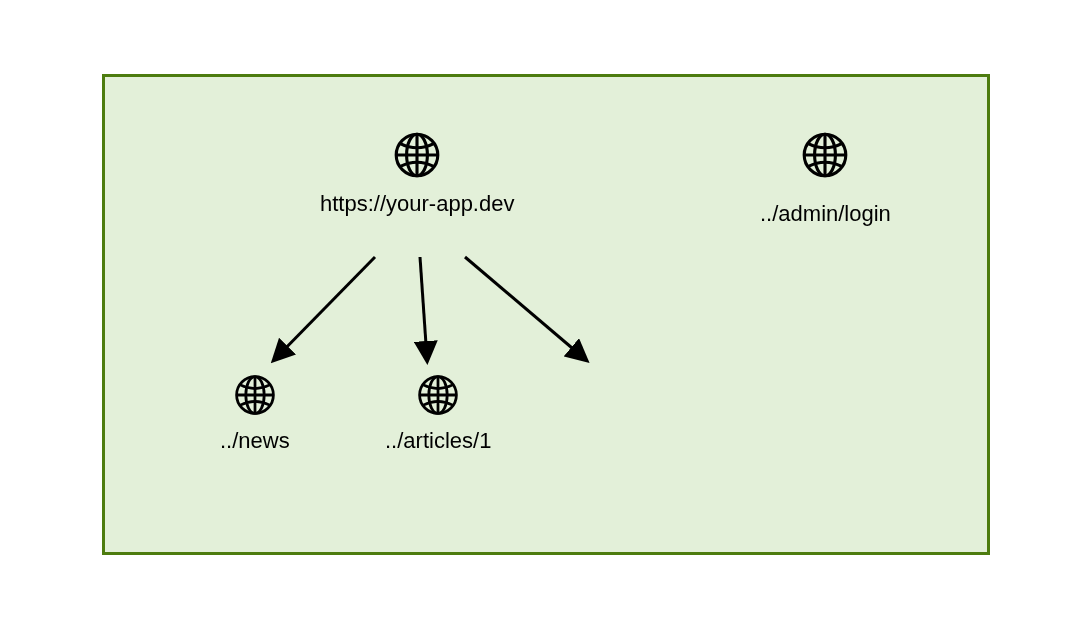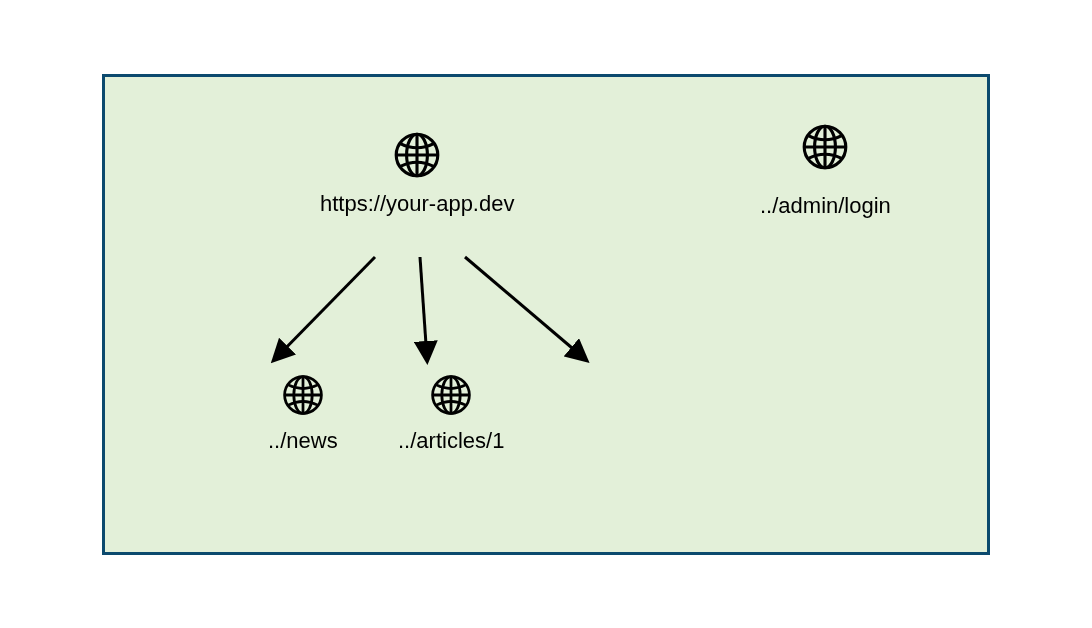--- a/index.html
+++ b/index.html
@@ -10,21 +10,21 @@
       background: #ffffff;
       font-family: Arial, sans-serif;
       display: flex;
       align-items: center;
       justify-content: center;
     }
     .panel {
       width: 882px;
       height: 475px;
       background: #e3f0d9;
-      border: 3px solid #0c4a6e;
+      border: 3px solid #4d7c0f;
       position: relative;
     }
     .node {
       position: absolute;
       display: flex;
       flex-direction: column;
       align-items: center;
       gap: 10px;
       text-align: center;
     }
@@ -63,49 +63,49 @@
         <line x1="10" y1="50" x2="90" y2="50" stroke="#000" stroke-width="6"></line>
         <line x1="50" y1="10" x2="50" y2="90" stroke="#000" stroke-width="6"></line>
         <ellipse cx="50" cy="50" rx="20" ry="40" fill="none" stroke="#000" stroke-width="6"></ellipse>
         <path d="M 18 28 Q 50 44 82 28" fill="none" stroke="#000" stroke-width="6"></path>
         <path d="M 18 72 Q 50 56 82 72" fill="none" stroke="#000" stroke-width="6"></path>
       </svg>
     </span>
     <span class="label">https://your-app.dev</span>
   </div>
 
-  <div class="node" style="left:655px; top:44px;gap:20px;">
+  <div class="node" style="left:655px; top:52px;gap:20px;">
     <span>
       <svg class="globe" viewBox="0 0 100 100" xmlns="http://www.w3.org/2000/svg">
         <circle cx="50" cy="50" r="40" fill="none" stroke="#000" stroke-width="6"></circle>
         <line x1="10" y1="50" x2="90" y2="50" stroke="#000" stroke-width="6"></line>
         <line x1="50" y1="10" x2="50" y2="90" stroke="#000" stroke-width="6"></line>
         <ellipse cx="50" cy="50" rx="20" ry="40" fill="none" stroke="#000" stroke-width="6"></ellipse>
         <path d="M 18 28 Q 50 44 82 28" fill="none" stroke="#000" stroke-width="6"></path>
         <path d="M 18 72 Q 50 56 82 72" fill="none" stroke="#000" stroke-width="6"></path>
       </svg>
     </span>
     <span class="label">../admin/login</span>
   </div>
 
-  <div class="node" style="left:115px; top:295px;margin-left:48px;">
+  <div class="node" style="left:115px; top:295px;">
     <span>
       <svg class="globe globe-small" viewBox="0 0 100 100" xmlns="http://www.w3.org/2000/svg">
         <circle cx="50" cy="50" r="40" fill="none" stroke="#000" stroke-width="6"></circle>
         <line x1="10" y1="50" x2="90" y2="50" stroke="#000" stroke-width="6"></line>
         <line x1="50" y1="10" x2="50" y2="90" stroke="#000" stroke-width="6"></line>
         <ellipse cx="50" cy="50" rx="20" ry="40" fill="none" stroke="#000" stroke-width="6"></ellipse>
         <path d="M 18 28 Q 50 44 82 28" fill="none" stroke="#000" stroke-width="6"></path>
         <path d="M 18 72 Q 50 56 82 72" fill="none" stroke="#000" stroke-width="6"></path>
       </svg>
     </span>
     <span class="label">../news</span>
   </div>
 
-  <div class="node" style="left:293px; top:295px;">
+  <div class="node" style="left:280px; top:295px;">
     <span>
       <svg class="globe globe-small" viewBox="0 0 100 100" xmlns="http://www.w3.org/2000/svg">
         <circle cx="50" cy="50" r="40" fill="none" stroke="#000" stroke-width="6"></circle>
         <line x1="10" y1="50" x2="90" y2="50" stroke="#000" stroke-width="6"></line>
         <line x1="50" y1="10" x2="50" y2="90" stroke="#000" stroke-width="6"></line>
         <ellipse cx="50" cy="50" rx="20" ry="40" fill="none" stroke="#000" stroke-width="6"></ellipse>
         <path d="M 18 28 Q 50 44 82 28" fill="none" stroke="#000" stroke-width="6"></path>
         <path d="M 18 72 Q 50 56 82 72" fill="none" stroke="#000" stroke-width="6"></path>
       </svg>
     </span>

